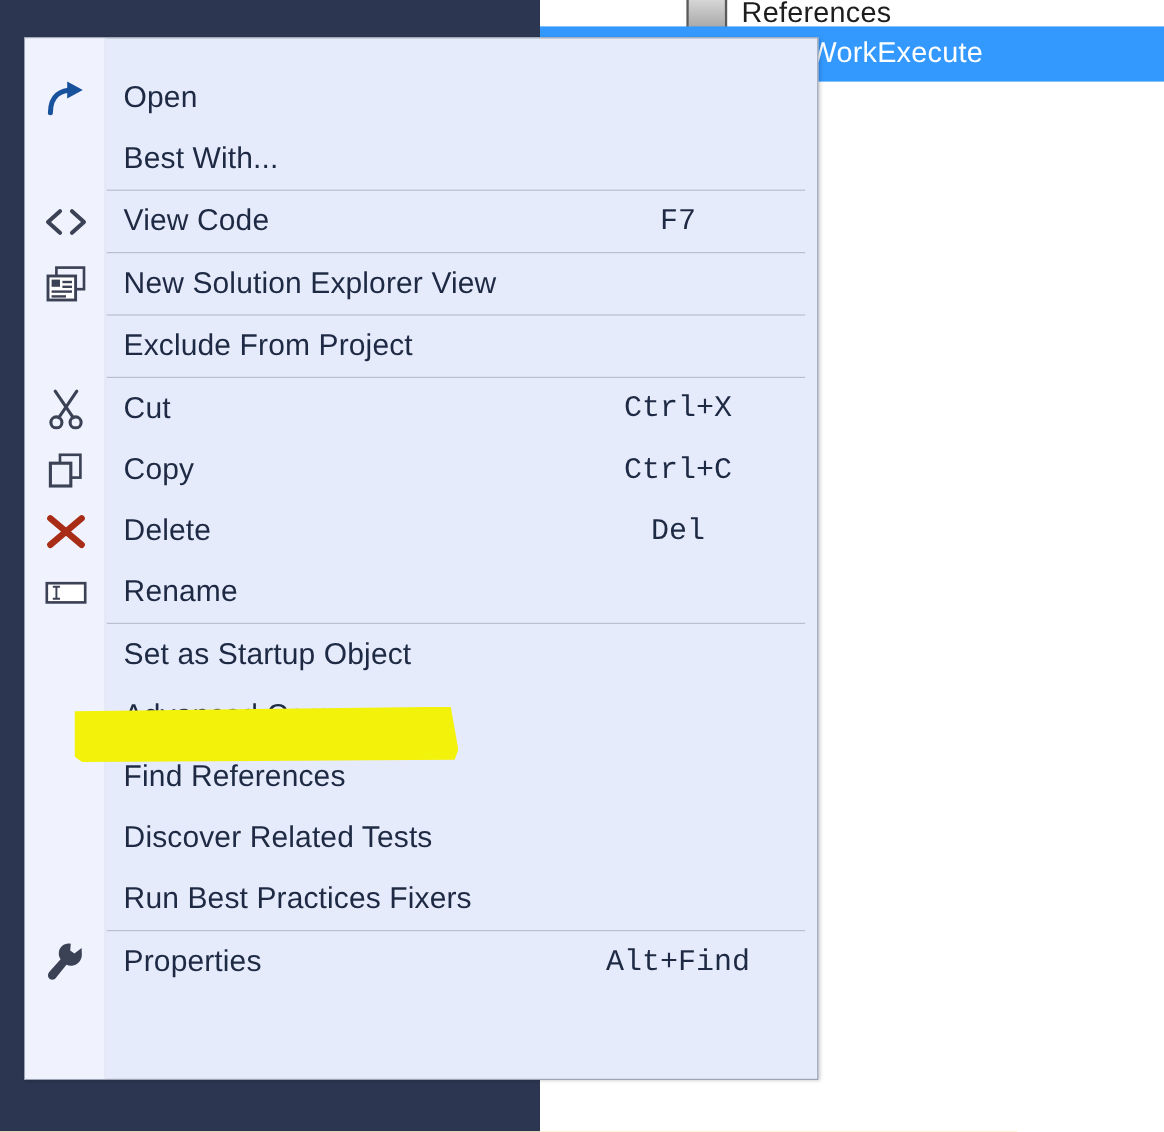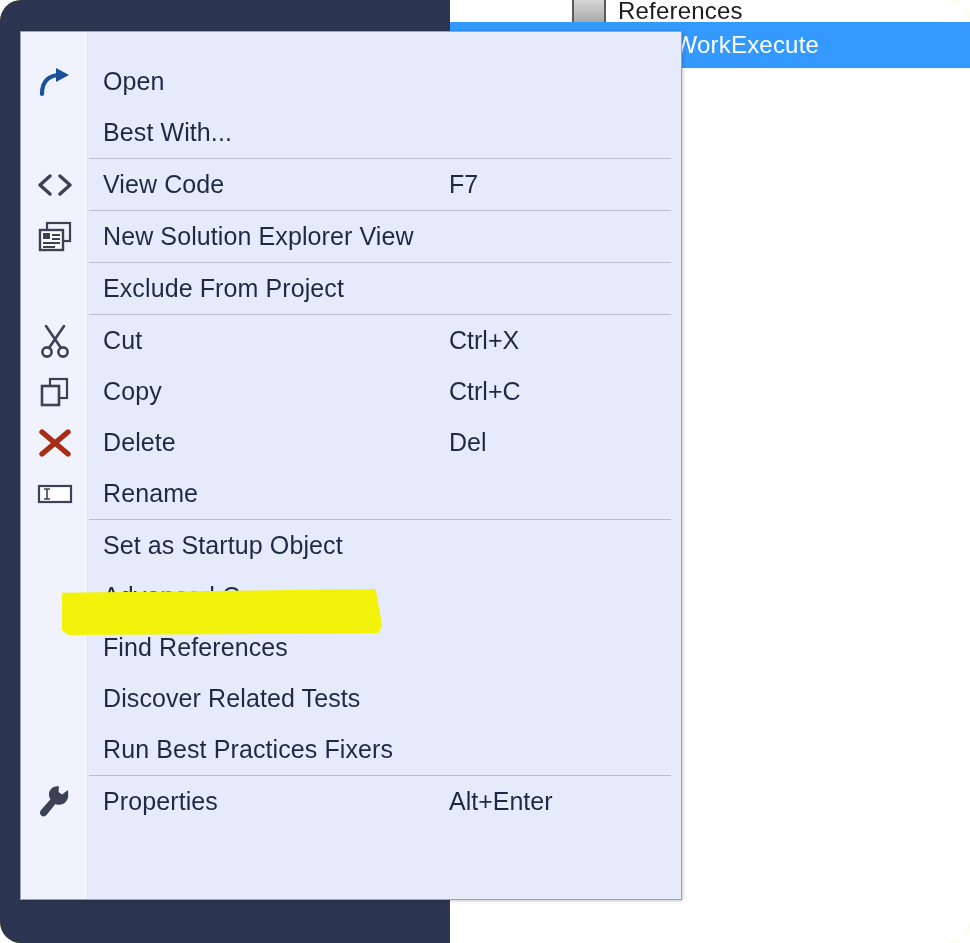--- a/index.html
+++ b/index.html
@@ -7,21 +7,20 @@
     padding: 0;
     background: #ffffff;
   }
   #screen {
     position: relative;
     width: 970px;
     height: 943px;
     overflow: hidden;
     background: #fde047;
     font-family: "Liberation Sans", sans-serif;
-    border-radius: 21px;
   }
 
   
   .bg-dark {
     position: absolute;
     left: 0;
     top: 0;
     width: 450px;
     height: 943px;
     background: #2d3650;
@@ -132,24 +131,25 @@
     margin-left: 82px;
     font-size: 25px;
     color: #1e2a44;
     white-space: nowrap;
     letter-spacing: .1px;
   }
   .mi .mi-shortcut {
     position: absolute;
     right: 0;
     width: 232px;
-    text-align: left;
+    text-align: center;
     font-size: 25px;
     color: #1e2a44;
     white-space: nowrap;
+    font-family: Liberation Mono, monospace;
   }
   .sep {
     height: 1px;
     margin-left: 68px;
     margin-right: 10px;
     background: #b9bfcd;
   }
 
   
   svg { display: block; }
@@ -316,21 +316,21 @@
       </div>
       <div class="sep"></div>
 
       <div class="mi">
         <span class="mi-icon">
           <svg width="34" height="34" viewBox="0 0 34 34">
             <path d="M30 5 L24 9.5 L20.5 7 L21 1.5 C16 0.5 11 4 11 9.5 C11 11.5 11.6 13 12.5 14.3 L3 25 C1.5 26.7 1.6 29.2 3.2 30.6 C4.8 32 7.2 31.8 8.5 30.1 L17.4 19 C18.8 19.7 20.4 20 22 19.8 C27 19.2 30.6 14.8 30.2 9.8 Z" fill="#3c4255"></path>
           </svg>
         </span>
         <span class="mi-label">Properties</span>
-        <span class="mi-shortcut">Alt+Enter</span>
+        <span class="mi-shortcut">Alt+Find</span>
       </div>
 
     </div>
   </div>
 
   <div class="highlight"></div>
 
 </div>
 
 </body></html>

